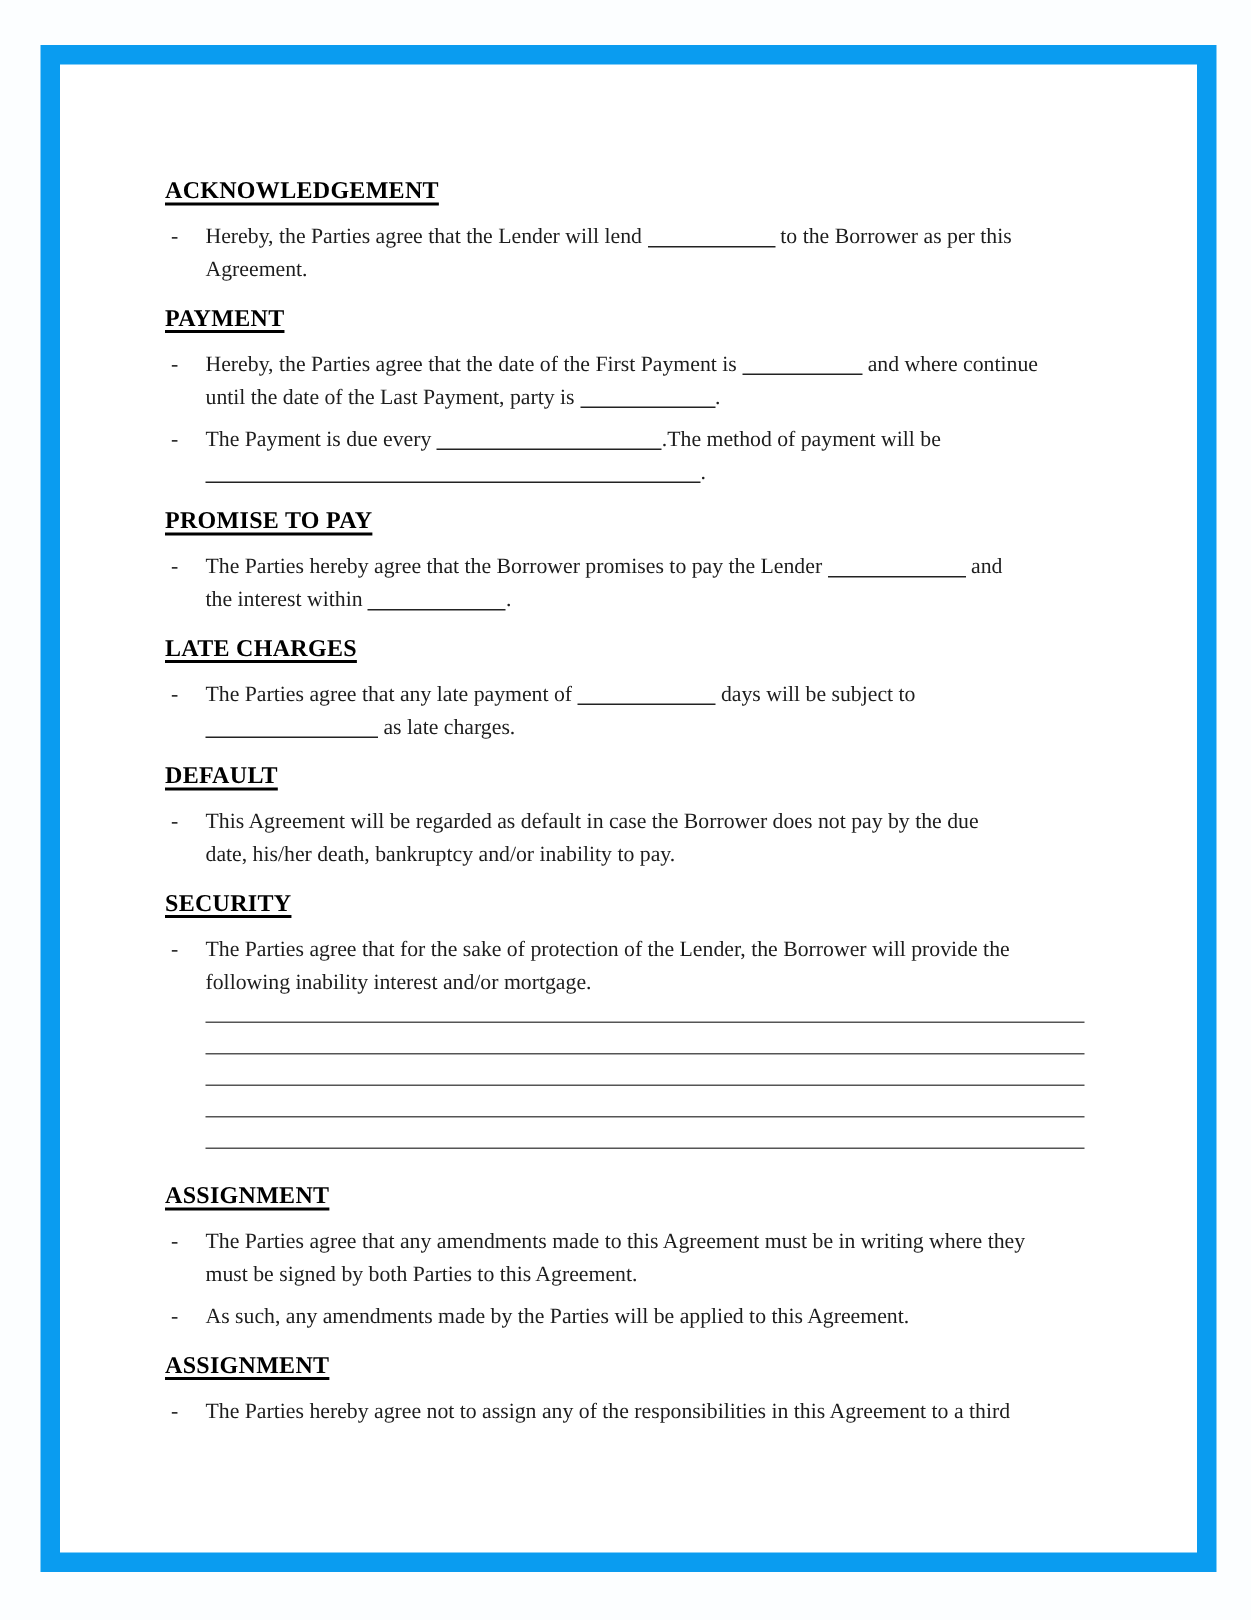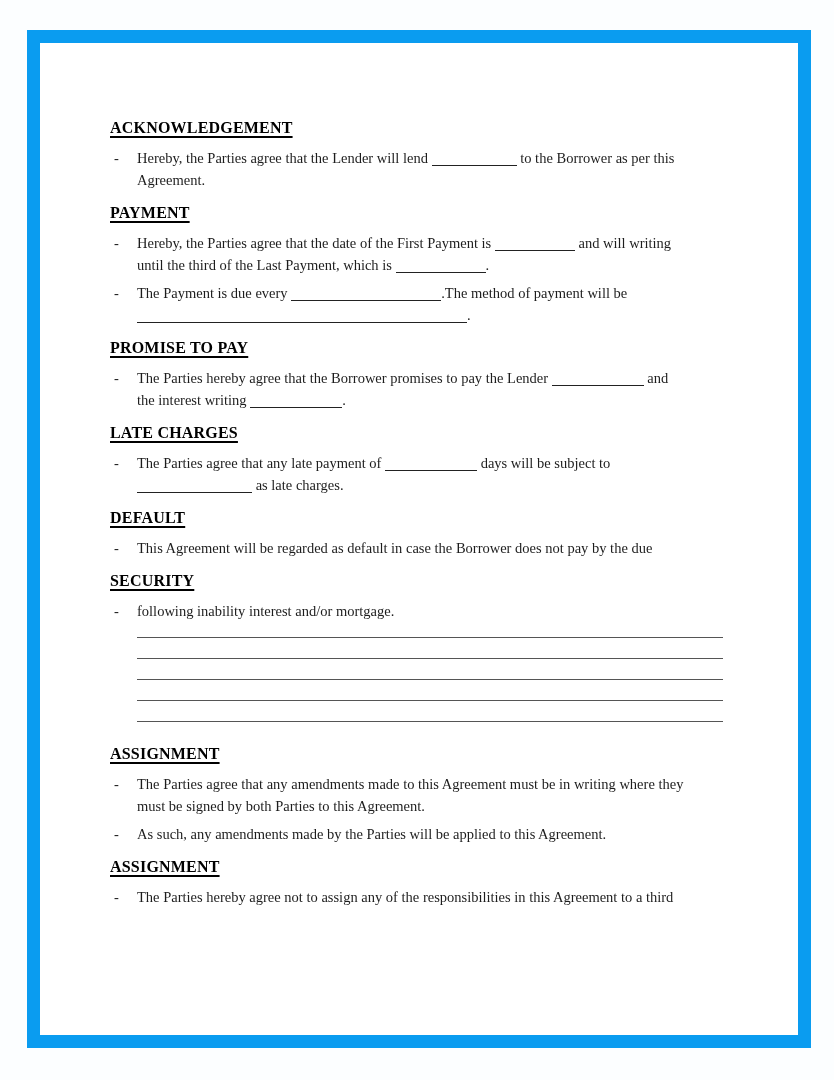--- a/index.html
+++ b/index.html
@@ -52,66 +52,68 @@
               <div class="text-line"><span>Hereby, the Parties agree that the Lender will lend </span><span class="blank" style="width: 85px;"></span><span> to the Borrower as per this</span></div>
               <div class="text-line"><span>Agreement.</span></div>
             </div>
           </div>
         </div>
         <div class="section">
           <div class="section-title">PAYMENT</div>
           <div class="bullet">
             <span class="dash">-</span>
             <div class="btext">
-              <div class="text-line"><span>Hereby, the Parties agree that the date of the First Payment is </span><span class="blank" style="width: 80px;"></span><span> and will writing</span></div>
-              <div class="text-line"><span>until the third of the Last Payment, which is </span><span class="blank" style="width: 90px;"></span><span>.</span></div>
+              <div class="text-line"><span>Hereby, the Parties agree that the date of the First Payment is </span><span class="blank" style="width: 80px;"></span><span> and where continue</span></div>
+              <div class="text-line"><span>until the date of the Last Payment, party is </span><span class="blank" style="width: 90px;"></span><span>.</span></div>
             </div>
           </div>
           <div class="bullet">
             <span class="dash">-</span>
             <div class="btext">
               <div class="text-line"><span>The Payment is due every </span><span class="blank" style="width: 150px;"></span><span>.The method of payment will be</span></div>
               <div class="text-line"><span class="blank" style="width: 330px;"></span><span>.</span></div>
             </div>
           </div>
         </div>
         <div class="section">
           <div class="section-title">PROMISE TO PAY</div>
           <div class="bullet">
             <span class="dash">-</span>
             <div class="btext">
               <div class="text-line"><span>The Parties hereby agree that the Borrower promises to pay the Lender </span><span class="blank" style="width: 92px;"></span><span> and</span></div>
-              <div class="text-line"><span>the interest writing </span><span class="blank" style="width: 92px;"></span><span>.</span></div>
+              <div class="text-line"><span>the interest within </span><span class="blank" style="width: 92px;"></span><span>.</span></div>
             </div>
           </div>
         </div>
         <div class="section">
           <div class="section-title">LATE CHARGES</div>
           <div class="bullet">
             <span class="dash">-</span>
             <div class="btext">
               <div class="text-line"><span>The Parties agree that any late payment of </span><span class="blank" style="width: 92px;"></span><span> days will be subject to</span></div>
               <div class="text-line"><span class="blank" style="width: 115px;"></span><span> as late charges.</span></div>
             </div>
           </div>
         </div>
         <div class="section">
           <div class="section-title">DEFAULT</div>
           <div class="bullet">
             <span class="dash">-</span>
             <div class="btext">
               <div class="text-line"><span>This Agreement will be regarded as default in case the Borrower does not pay by the due</span></div>
+              <div class="text-line"><span>date, his/her death, bankruptcy and/or inability to pay.</span></div>
             </div>
           </div>
         </div>
         <div class="section">
           <div class="section-title">SECURITY</div>
           <div class="bullet">
             <span class="dash">-</span>
             <div class="btext">
+              <div class="text-line"><span>The Parties agree that for the sake of protection of the Lender, the Borrower will provide the</span></div>
               <div class="text-line"><span>following inability interest and/or mortgage.</span></div>
             </div>
           </div>
           <div class="rules">
             <div class="rule-line"></div>
             <div class="rule-line"></div>
             <div class="rule-line"></div>
             <div class="rule-line"></div>
             <div class="rule-line"></div>
           </div>

